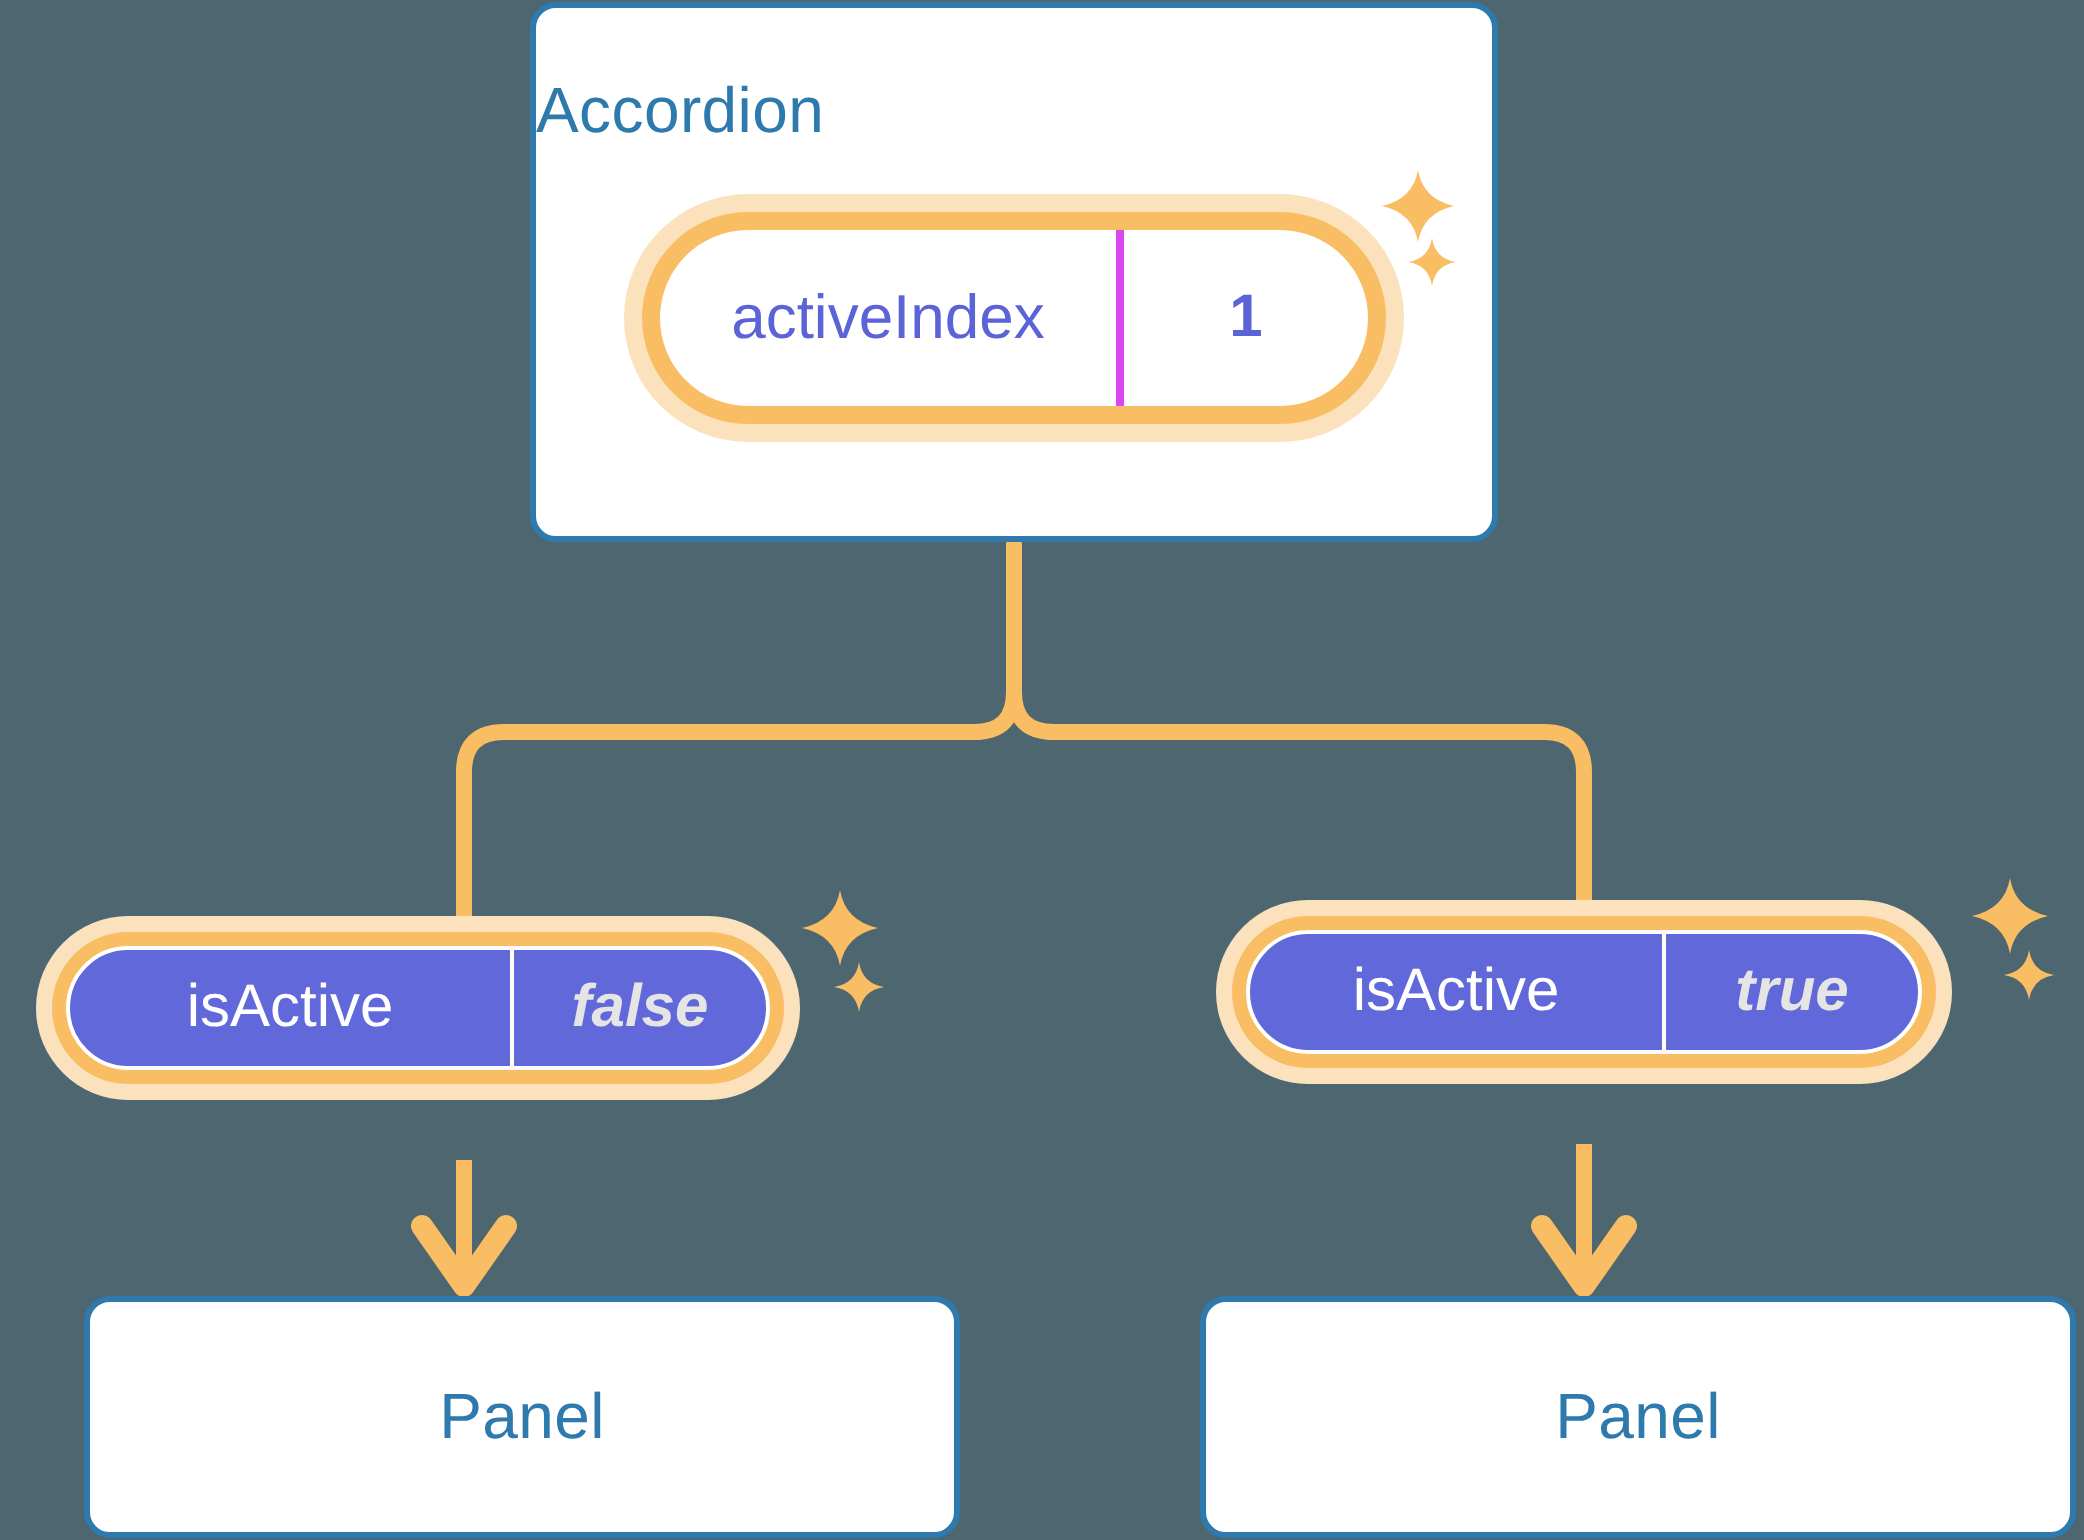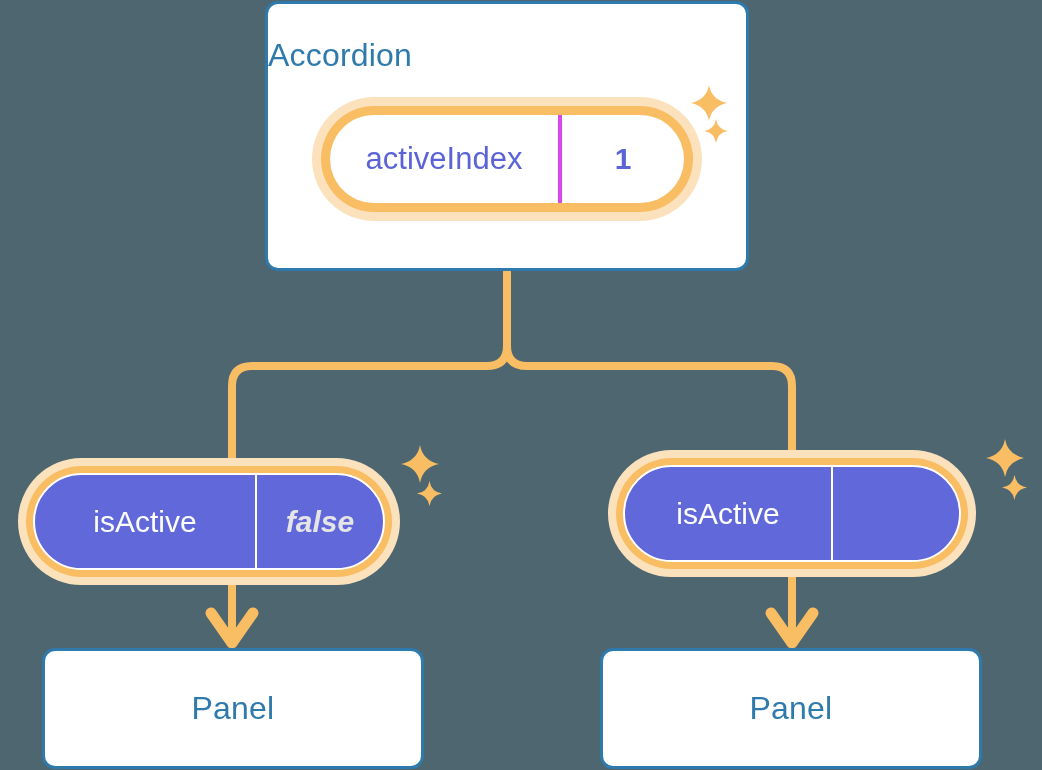--- a/index.html
+++ b/index.html
@@ -47,21 +47,21 @@
   #accordion-card {
     left: 265px;
     top: 1px;
     width: 484px;
     height: 270px;
   }
   #accordion-card .card-title {
     margin-top: 33px;
   }
   .panel-card {
-    width: 382px;
+    width: 438px;
     height: 121px;
     display: flex;
     align-items: center;
     justify-content: center;
   }
   #panel-left  { left: 42px;  top: 648px; }
   #panel-right { left: 600px; top: 648px; }
 
   
   .pill-wrap {
@@ -119,21 +119,21 @@
   }
   #pill-accordion .pill-val {
     flex: 1 1 auto;
     color: #5b63d6;
     font-size: 30px;
   }
 
   
   .pill-state {
     padding: 8px;
-    height: 127px;
+    height: 92px;
   }
   .pill-state .pill-ring { padding: 7px; background: #f9bd63; }
   .pill-state .pill-body {
     background: #6168da;
     border: 2px solid #ffffff;
   }
   .pill-state .pill-key {
     color: #ffffff;
     font-size: 30px;
     border-right: 2px solid #ffffff;
@@ -243,20 +243,21 @@
   </div>
 
   <div class="card panel-card" id="panel-left">
     <div class="card-title">Panel</div>
   </div>
 
   <div class="pill-wrap pill-state" id="pill-right">
     <div class="pill-ring">
       <div class="pill-body">
         <div class="pill-key">isActive</div>
+        <div class="pill-val">true</div>
       </div>
     </div>
   </div>
 
   <div class="sparkle" style="left:985px; top:438px;">
     <svg width="40" height="40" viewBox="0 0 40 40">
       <path d="M20 1 Q22.6 16.4 39 20 Q22.6 23.6 20 39 Q17.4 23.6 1 20 Q17.4 16.4 20 1 Z" fill="#f9bd63"></path>
     </svg>
   </div>
   <div class="sparkle" style="left:1001px; top:474px;">

